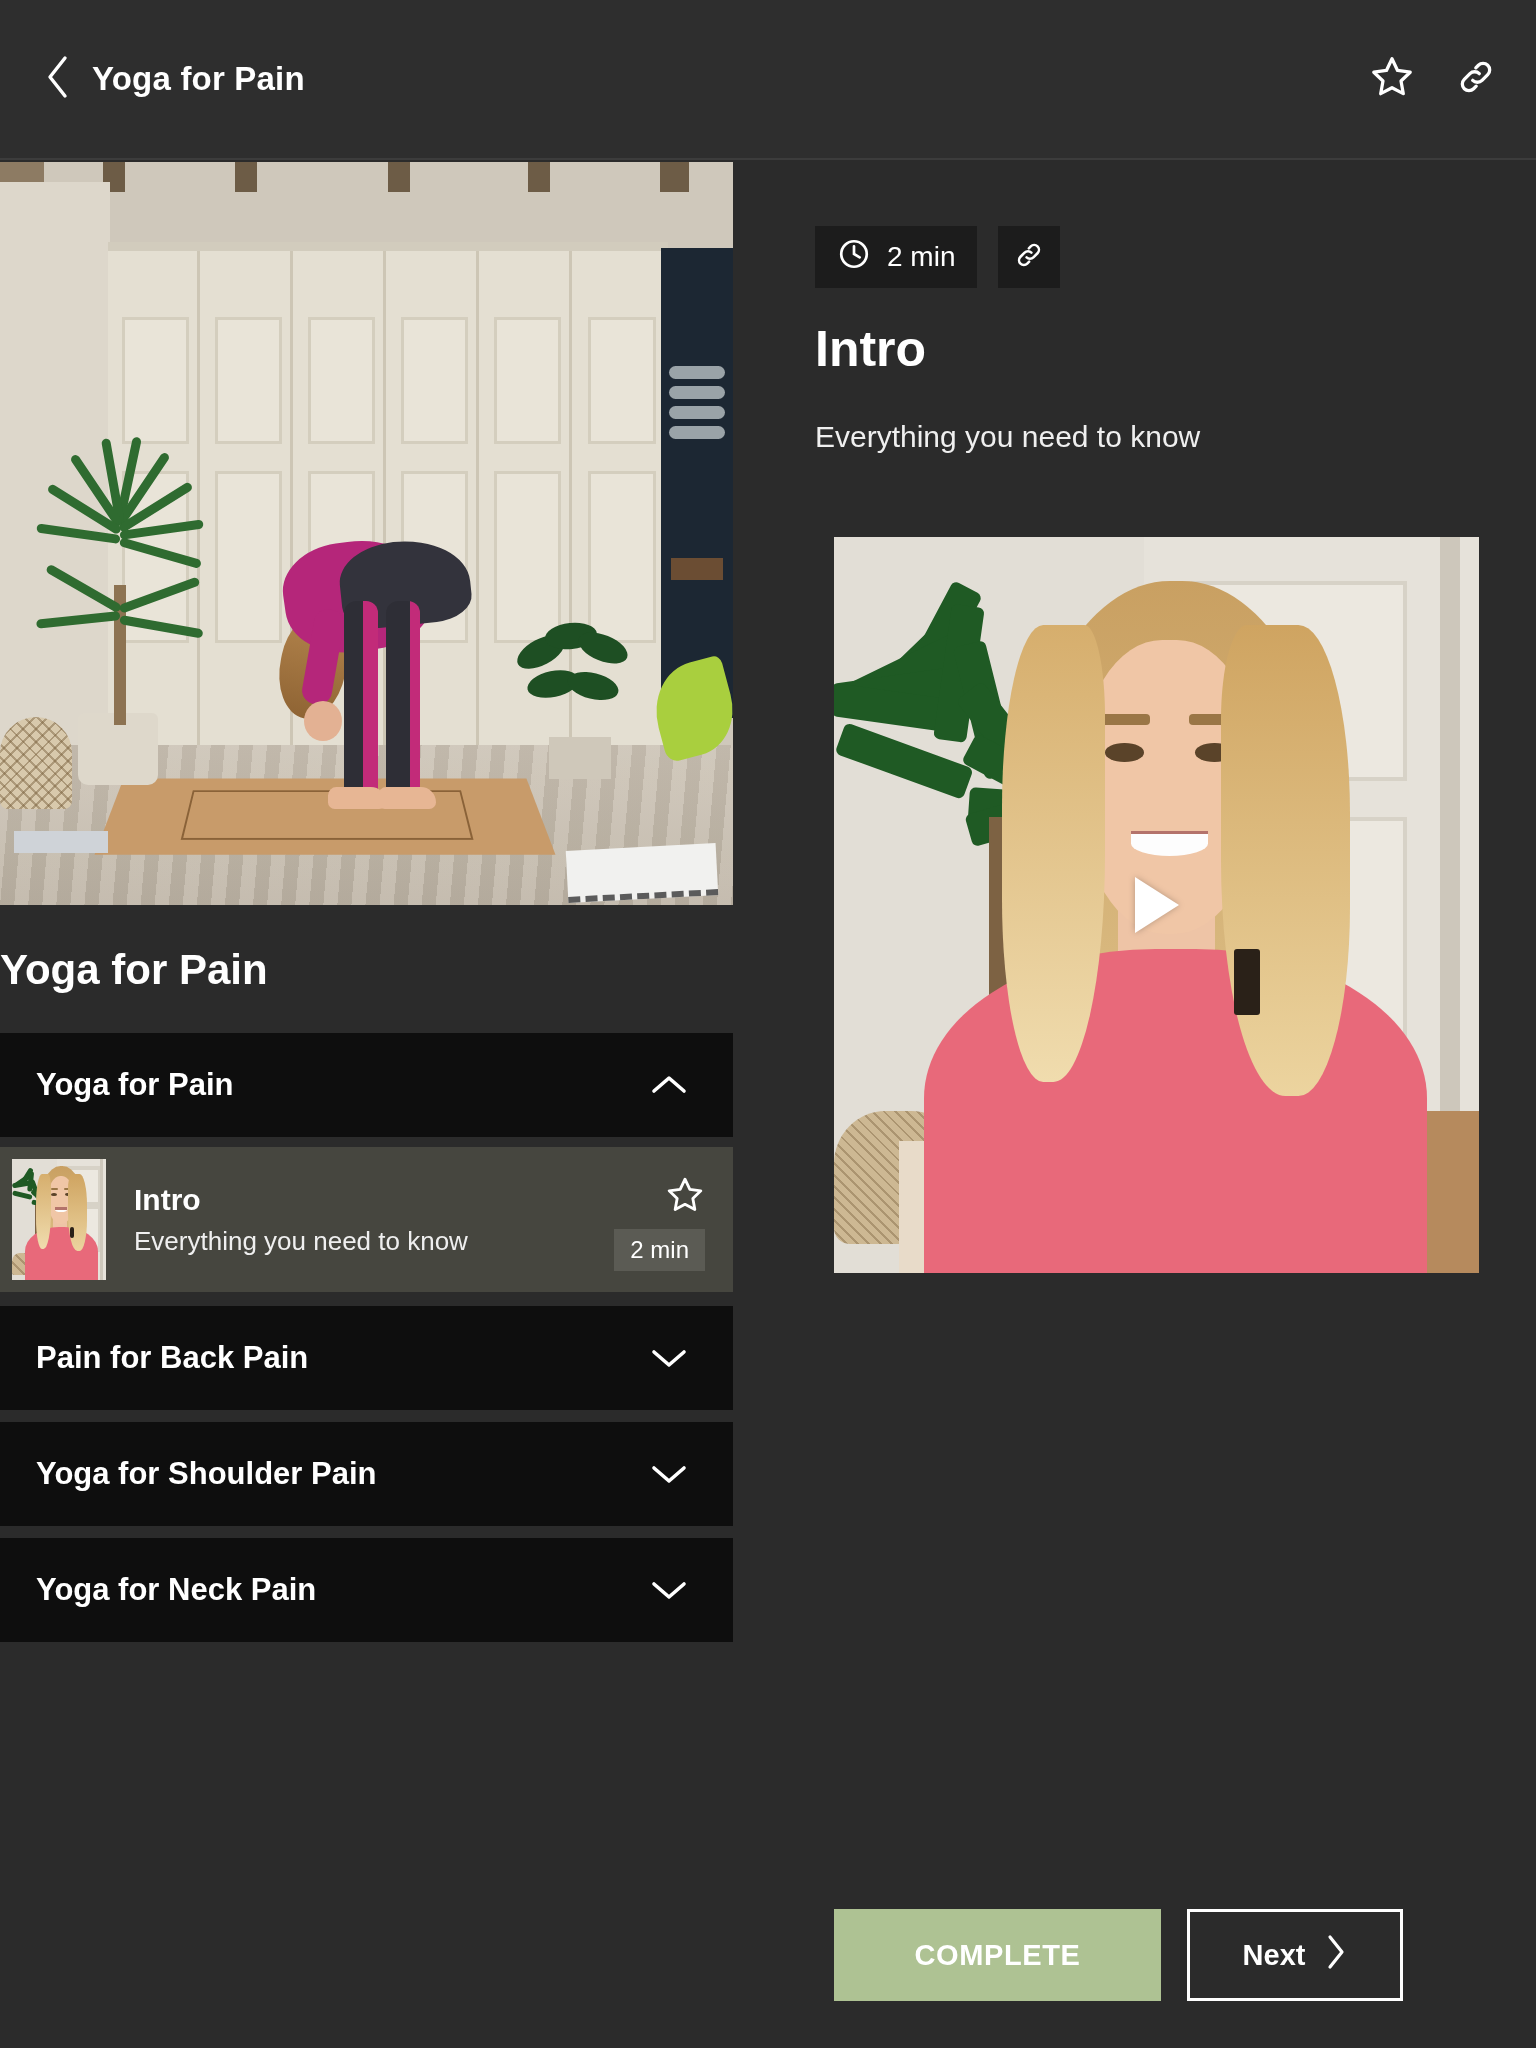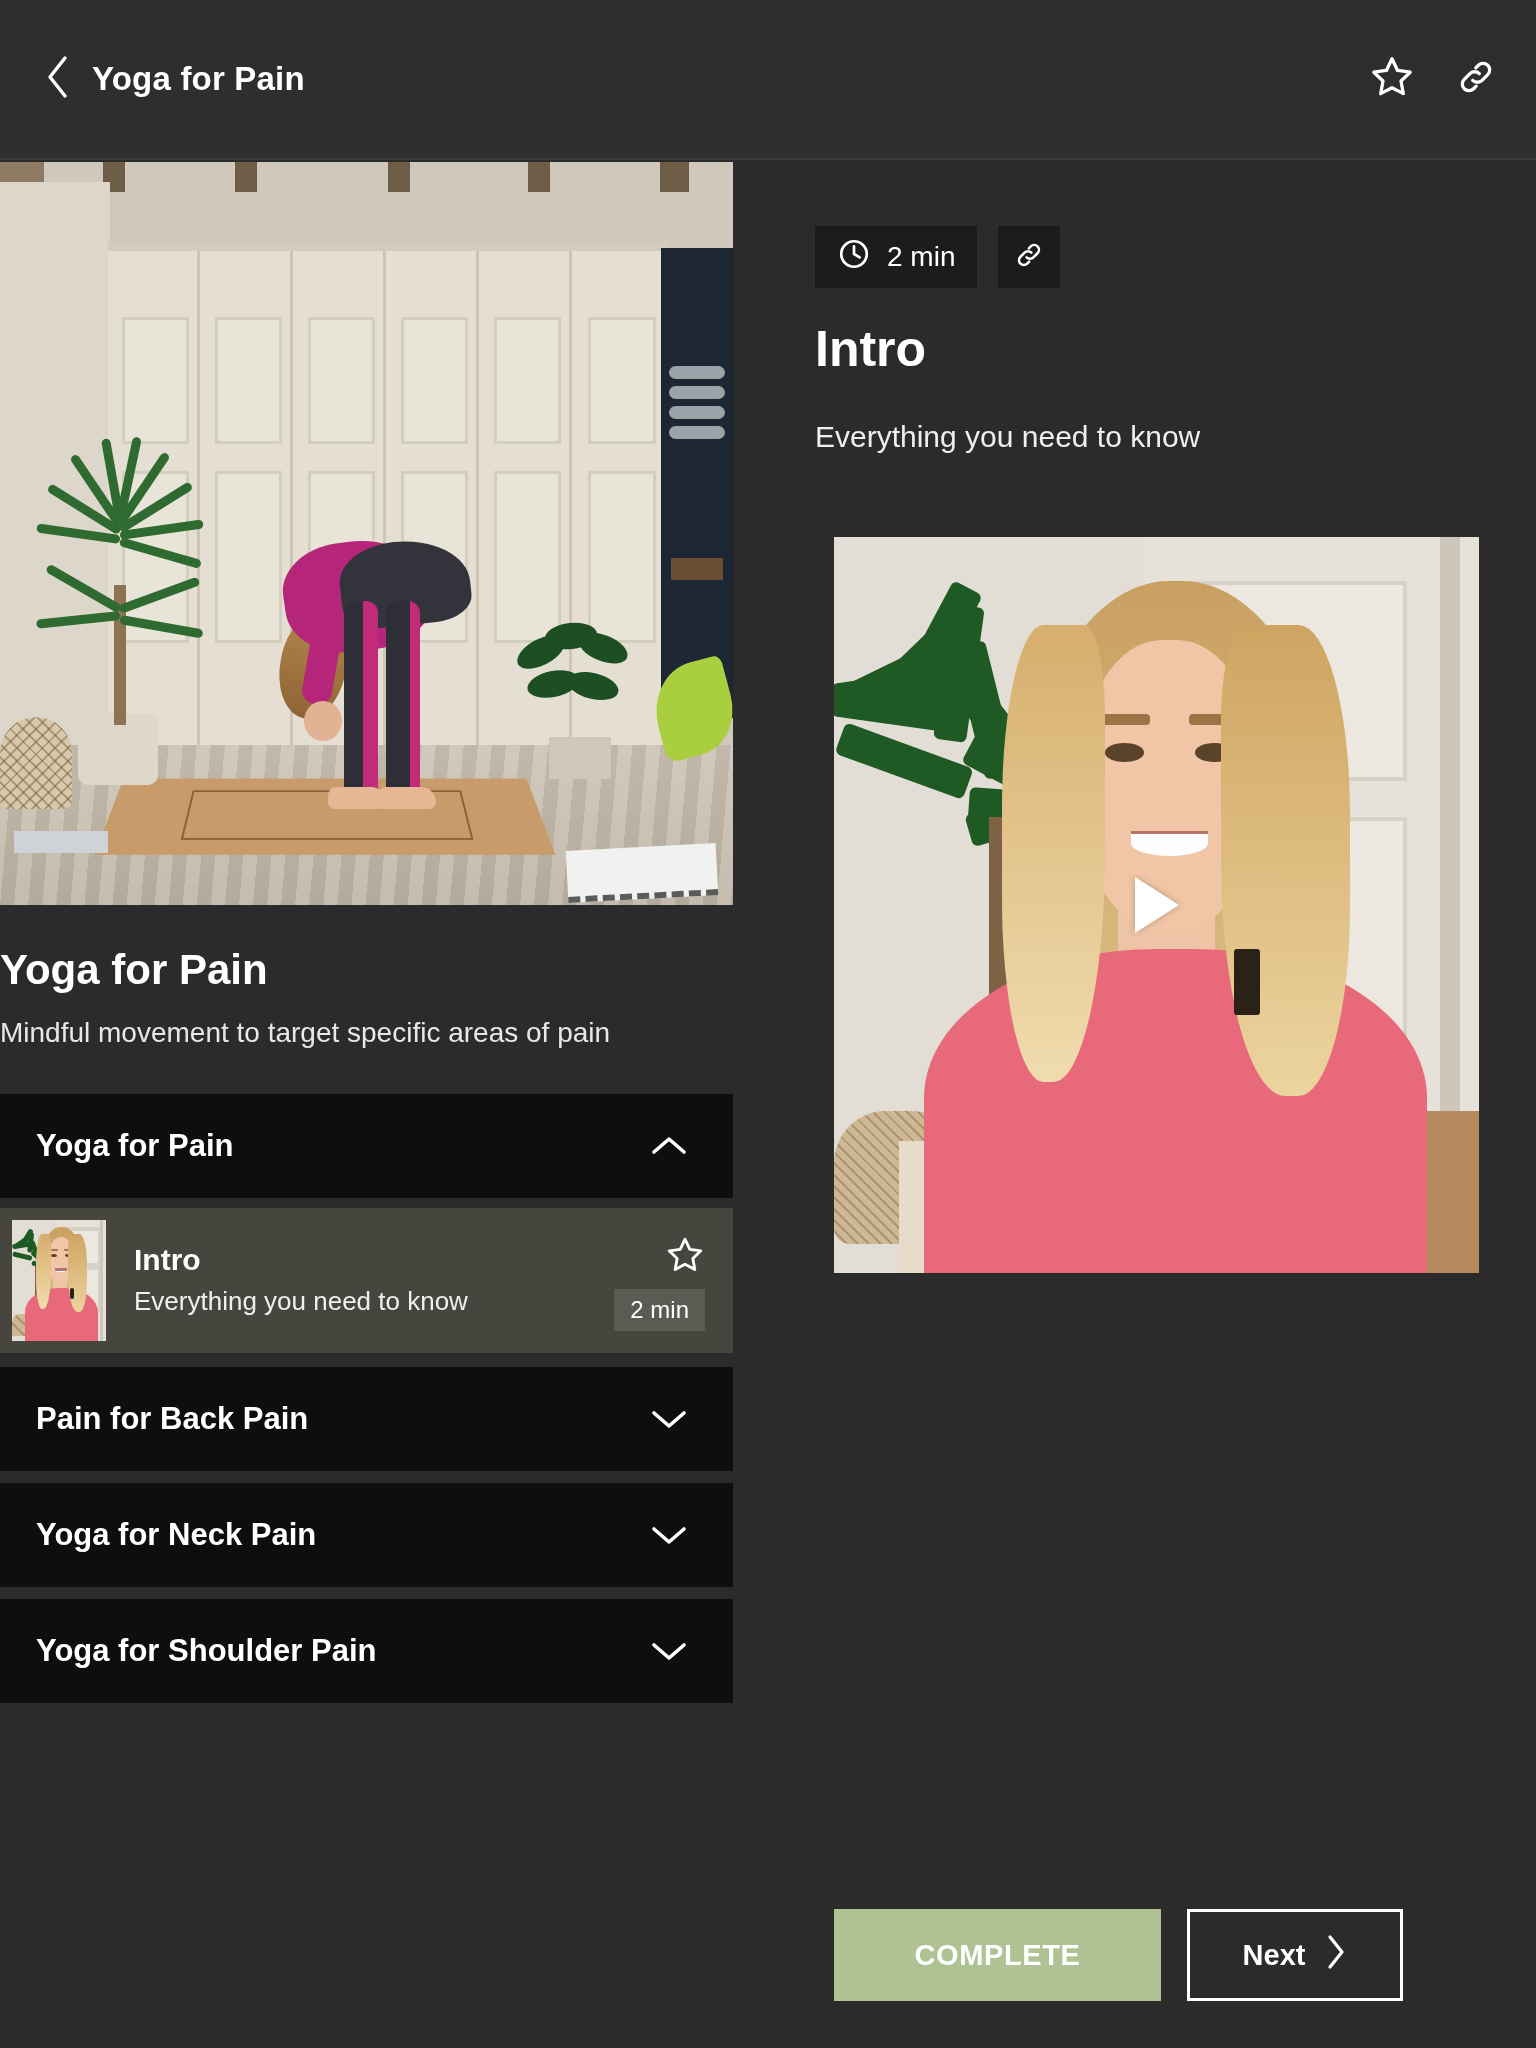--- a/index.html
+++ b/index.html
@@ -374,21 +374,20 @@
         <div class="hand"></div>
         <div class="legL"></div>
         <div class="legR"></div>
         <div class="foot footL"></div>
         <div class="foot footR"></div>
       </div>
     </div>
   </div>
 
   <div class="course-title">Yoga for Pain</div>
-  <div class="course-desc">Mindful movement to target specific areas of pain</div>
 
   <div class="sections">
 
     <div class="section-header first">
       <span class="section-label">Yoga for Pain</span>
       <span class="chev">
         <svg width="40" height="26" viewBox="0 0 40 26" fill="none">
           <path d="M5 19 L20 6 L35 19" stroke="#ffffff" stroke-width="3.6" stroke-linecap="round" stroke-linejoin="round"></path>
         </svg>
       </span>
@@ -444,30 +443,30 @@
       <span class="section-label">Pain for Back Pain</span>
       <span class="chev">
         <svg width="40" height="26" viewBox="0 0 40 26" fill="none">
           <path d="M5 7 L20 20 L35 7" stroke="#ffffff" stroke-width="3.6" stroke-linecap="round" stroke-linejoin="round"></path>
         </svg>
       </span>
     </div>
 
 
     <div class="section-header">
-      <span class="section-label">Yoga for Neck Pain</span>
+      <span class="section-label">Yoga for Shoulder Pain</span>
       <span class="chev">
         <svg width="40" height="26" viewBox="0 0 40 26" fill="none">
           <path d="M5 7 L20 20 L35 7" stroke="#ffffff" stroke-width="3.6" stroke-linecap="round" stroke-linejoin="round"></path>
         </svg>
       </span>
     </div>
 
     <div class="section-header">
-      <span class="section-label">Yoga for Shoulder Pain</span>
+      <span class="section-label">Yoga for Neck Pain</span>
       <span class="chev">
         <svg width="40" height="26" viewBox="0 0 40 26" fill="none">
           <path d="M5 7 L20 20 L35 7" stroke="#ffffff" stroke-width="3.6" stroke-linecap="round" stroke-linejoin="round"></path>
         </svg>
       </span>
     </div>
 
   </div>
 </div>
 

